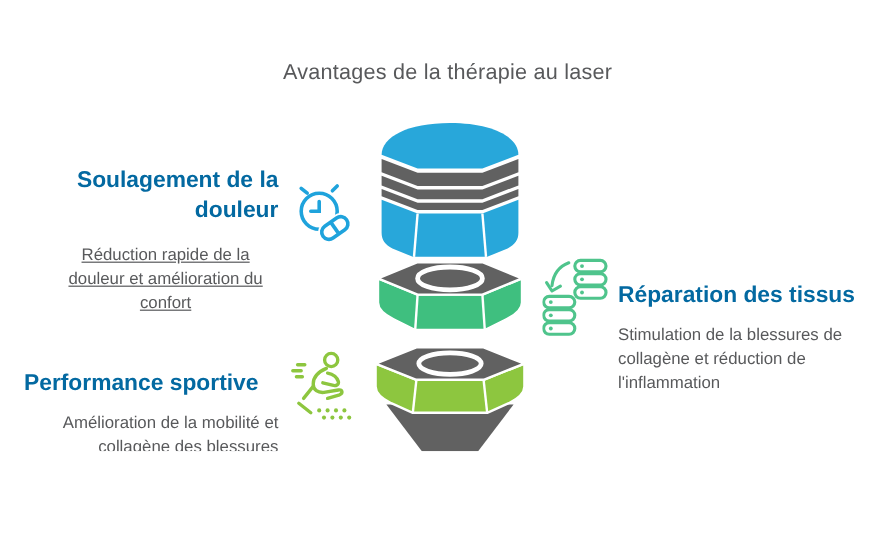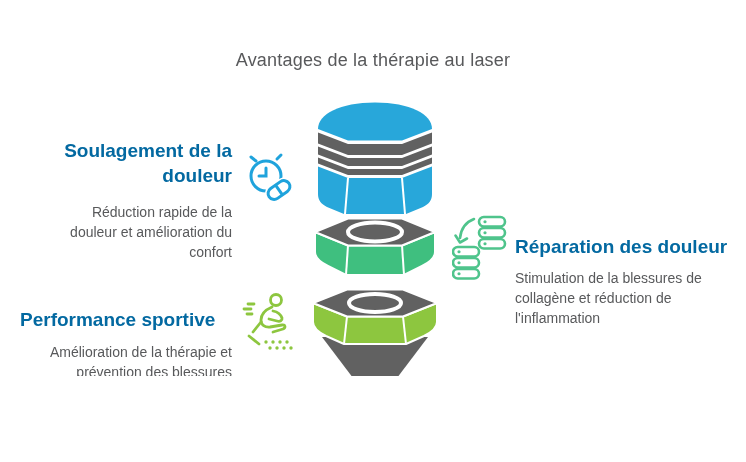--- a/index.html
+++ b/index.html
@@ -3,21 +3,21 @@
 <meta charset="utf-8">
 <style>
   html,body{margin:0;padding:0;background:#fff;}
   .canvas{position:relative;width:746px;height:376px;background:#ffffff;overflow:hidden;
           font-family:"Liberation Sans", sans-serif;}
   .title{position:absolute;top:50px;left:0;width:100%;text-align:center;margin:0;
          font-size:18px;font-weight:400;color:#58595B;letter-spacing:.2px;}
   .heading{position:absolute;margin:0;font-size:19px;font-weight:700;color:#0369a1;line-height:1.3;}
   .desc{position:absolute;margin:0;font-size:14px;font-weight:400;color:#58595B;line-height:1.43;}
   .b1h{left:30px;top:139px;width:202px;text-align:right;}
-  .b1d{left:44px;top:202px;width:188px;text-align:right;}
+  .b1d{left:44px;top:202px;width:188px;text-align:center;text-decoration:underline;}
   .b2h{left:515px;top:235px;width:230px;text-align:left;}
   .b2d{left:515px;top:268px;width:200px;text-align:left;}
   .b3h{left:20px;top:308px;width:212px;}
   .b3d{left:25px;top:342px;width:207px;text-align:right;}
   .abs{position:absolute;}
 </style>
 </head>
 <body>
 
 <div class="canvas">
@@ -67,21 +67,21 @@
       <circle cx="25" cy="29" r="15"></circle>
       <path d="M25,21 L25,29 L18,29"></path>
     </g>
     <g transform="rotate(-35 38 43)">
       <rect x="26" y="37" width="24" height="12" rx="6" fill="#ffffff" stroke="#ffffff" stroke-width="6"></rect>
       <rect x="26" y="37" width="24" height="12" rx="6" fill="#ffffff" stroke="#1FA3DC" stroke-width="3"></rect>
       <line x1="38" y1="37" x2="38" y2="49" stroke="#1FA3DC" stroke-width="3"></line>
     </g>
   </svg>
 
-  <h2 class="heading b2h">Réparation des douleur</h2>
+  <h2 class="heading b2h">Réparation des tissus</h2>
   <p class="desc b2d">Stimulation de la blessures de collagène et réduction de l'inflammation</p>
   <svg class="abs" style="left:452px;top:215px" width="56" height="66" viewBox="0 0 56 66">
     <g fill="none" stroke="#4FC48C" stroke-width="2.6" stroke-linecap="round" stroke-linejoin="round">
       <g transform="translate(27,2)">
         <rect x="0" y="0" width="26" height="9.5" rx="4.75"></rect>
         <rect x="0" y="11" width="26" height="9.5" rx="4.75"></rect>
         <rect x="0" y="22" width="26" height="9.5" rx="4.75"></rect>
       </g>
       <g transform="translate(1,32)">
         <rect x="0" y="0" width="26" height="9.5" rx="4.75"></rect>
@@ -95,21 +95,21 @@
       <circle cx="33" cy="6.75" r="1.6"></circle>
         <circle cx="33" cy="17.75" r="1.6"></circle>
         <circle cx="33" cy="28.75" r="1.6"></circle>
       <circle cx="7" cy="36.75" r="1.6"></circle>
         <circle cx="7" cy="47.75" r="1.6"></circle>
         <circle cx="7" cy="58.75" r="1.6"></circle>
     </g>
   </svg>
 
   <h2 class="heading b3h">Performance sportive</h2>
-  <p class="desc b3d">Amélioration de la thérapie et prévention des blessures</p>
+  <p class="desc b3d">Amélioration de la mobilité et collagène des blessures</p>
   <svg class="abs" style="left:240px;top:291px" width="58" height="62" viewBox="0 0 58 62">
     <g fill="none" stroke="#8DC63F" stroke-width="2.8" stroke-linecap="round" stroke-linejoin="round">
       <path d="M8,13 L14,13"></path>
       <path d="M4,18 L11,18"></path>
       <path d="M7,23 L12,23"></path>
       <circle cx="36" cy="9" r="5.5"></circle>
       <path d="M32,16 C25,19 21,24 21,29 C21,34 25,36.5 30,36 L42,34 C45.5,33.5 46,36.5 43,38 L33,41"></path>
       <path d="M33,20 C38,21 41,24 42,27 C42.5,29.5 40,31 37,30 L29,28"></path>
       <path d="M21,31 L13,41"></path>
       <path d="M9,45 L19,53"></path>

